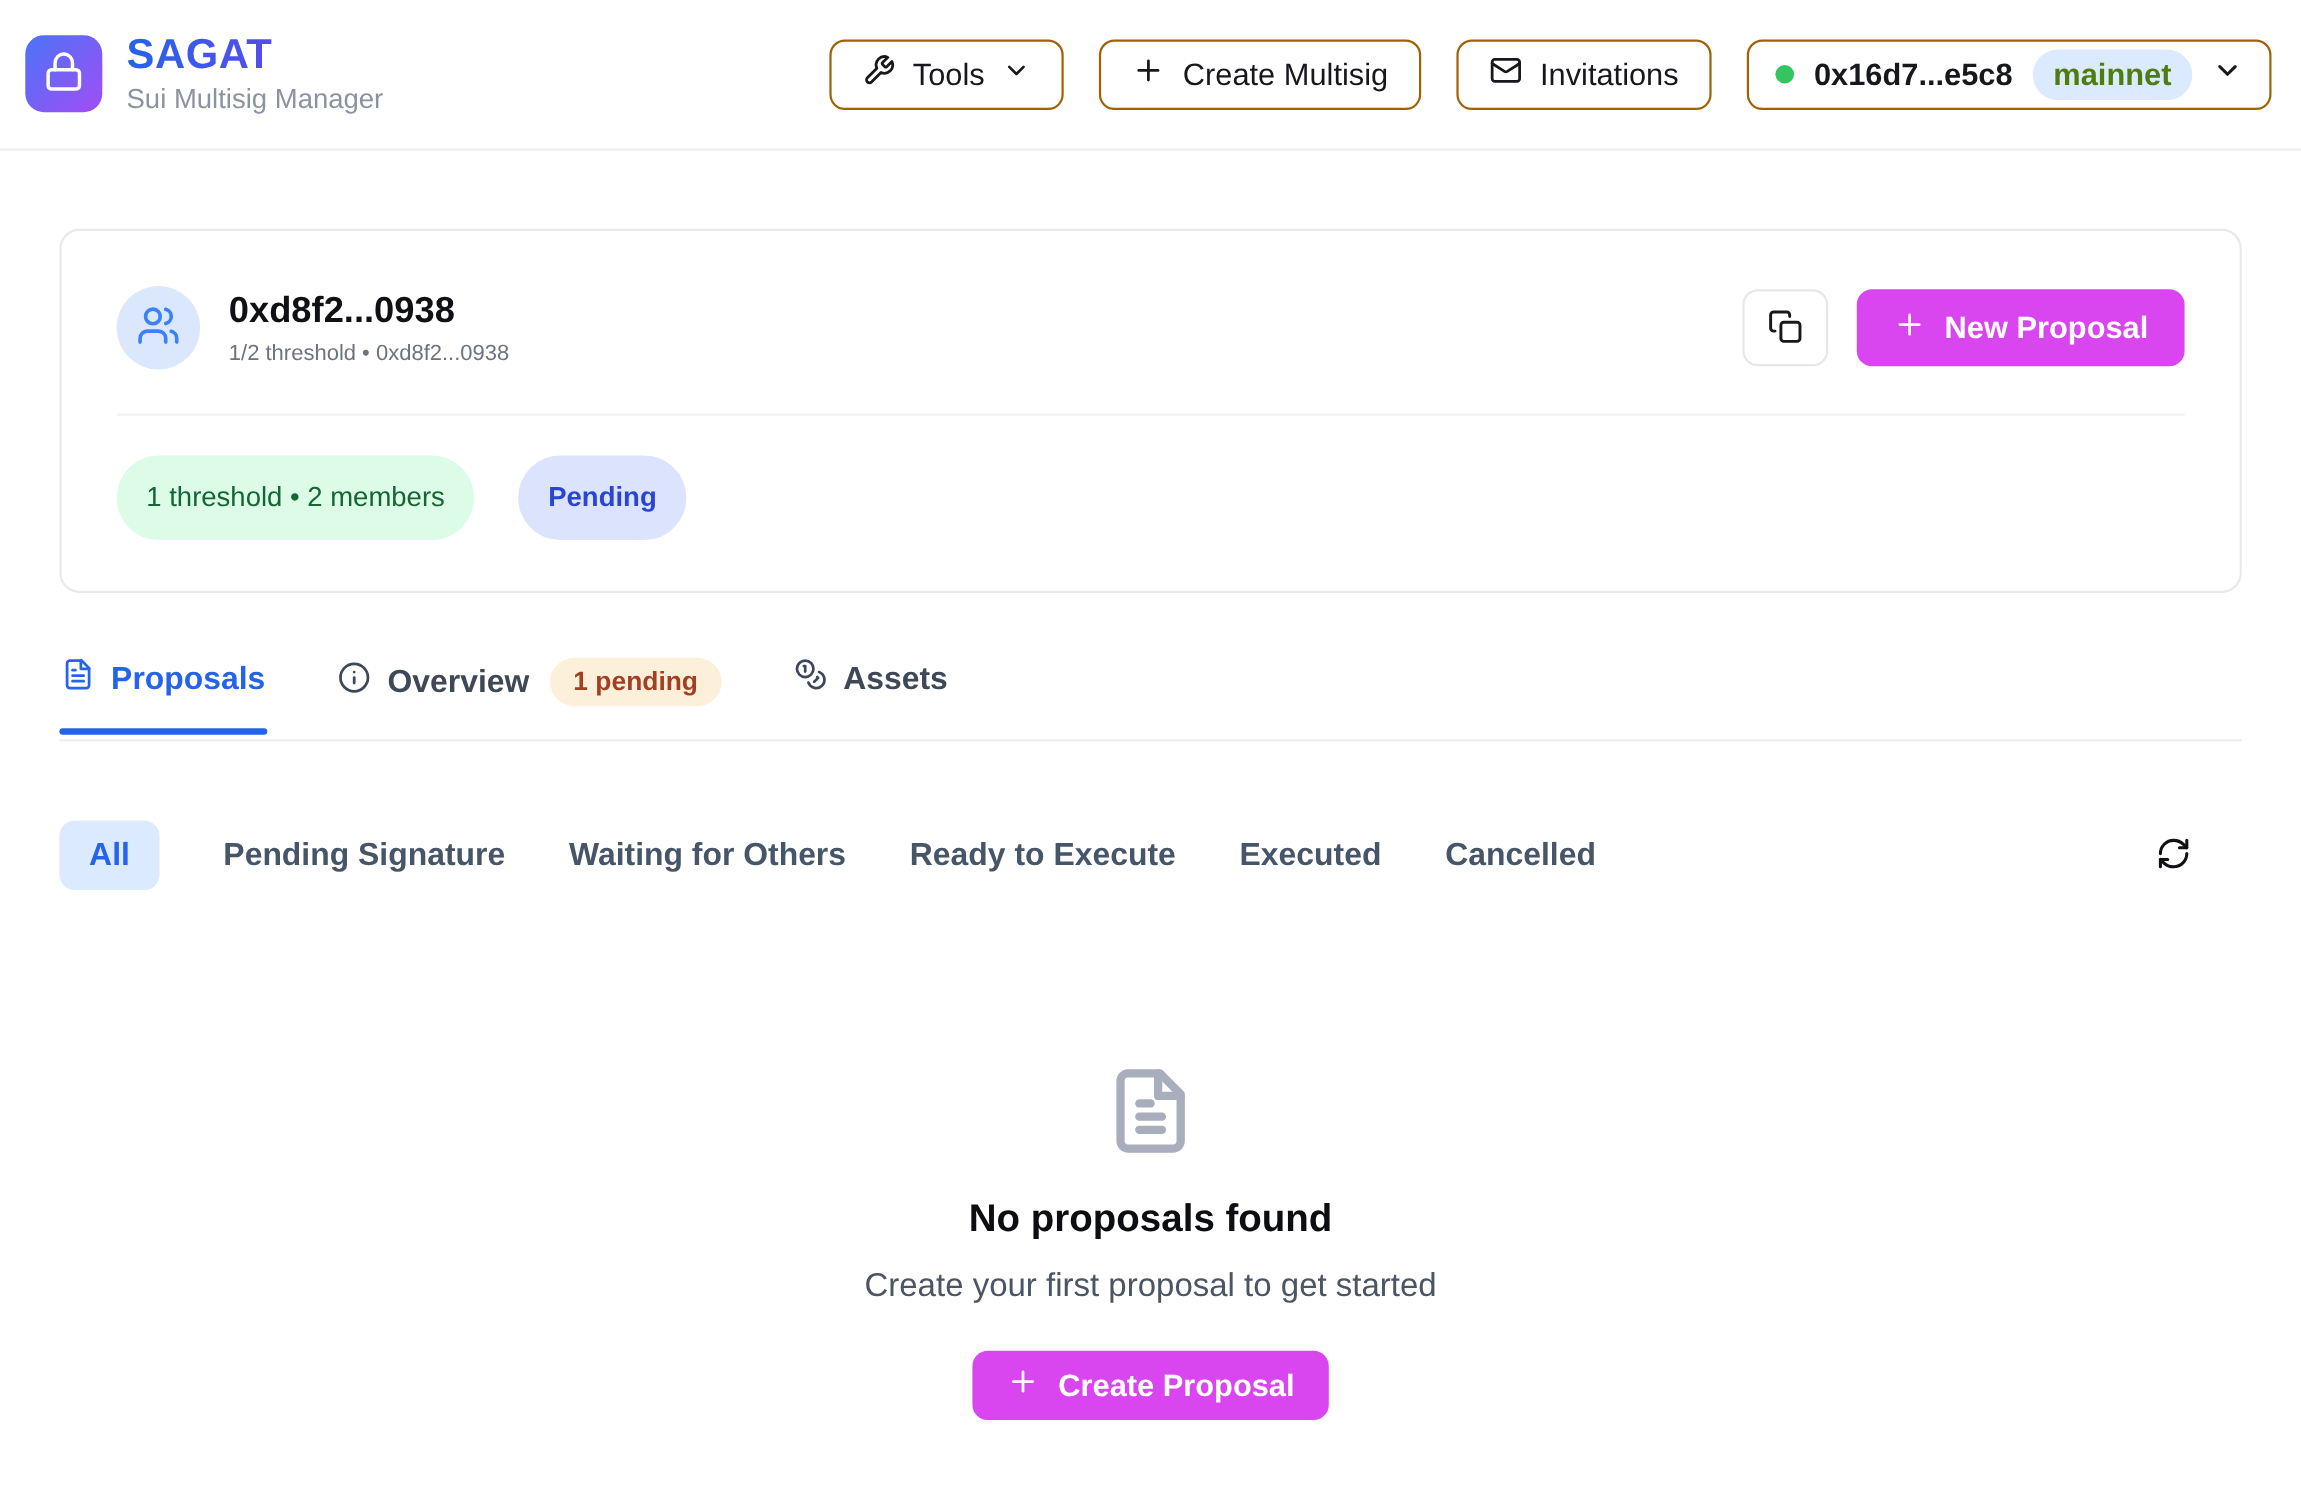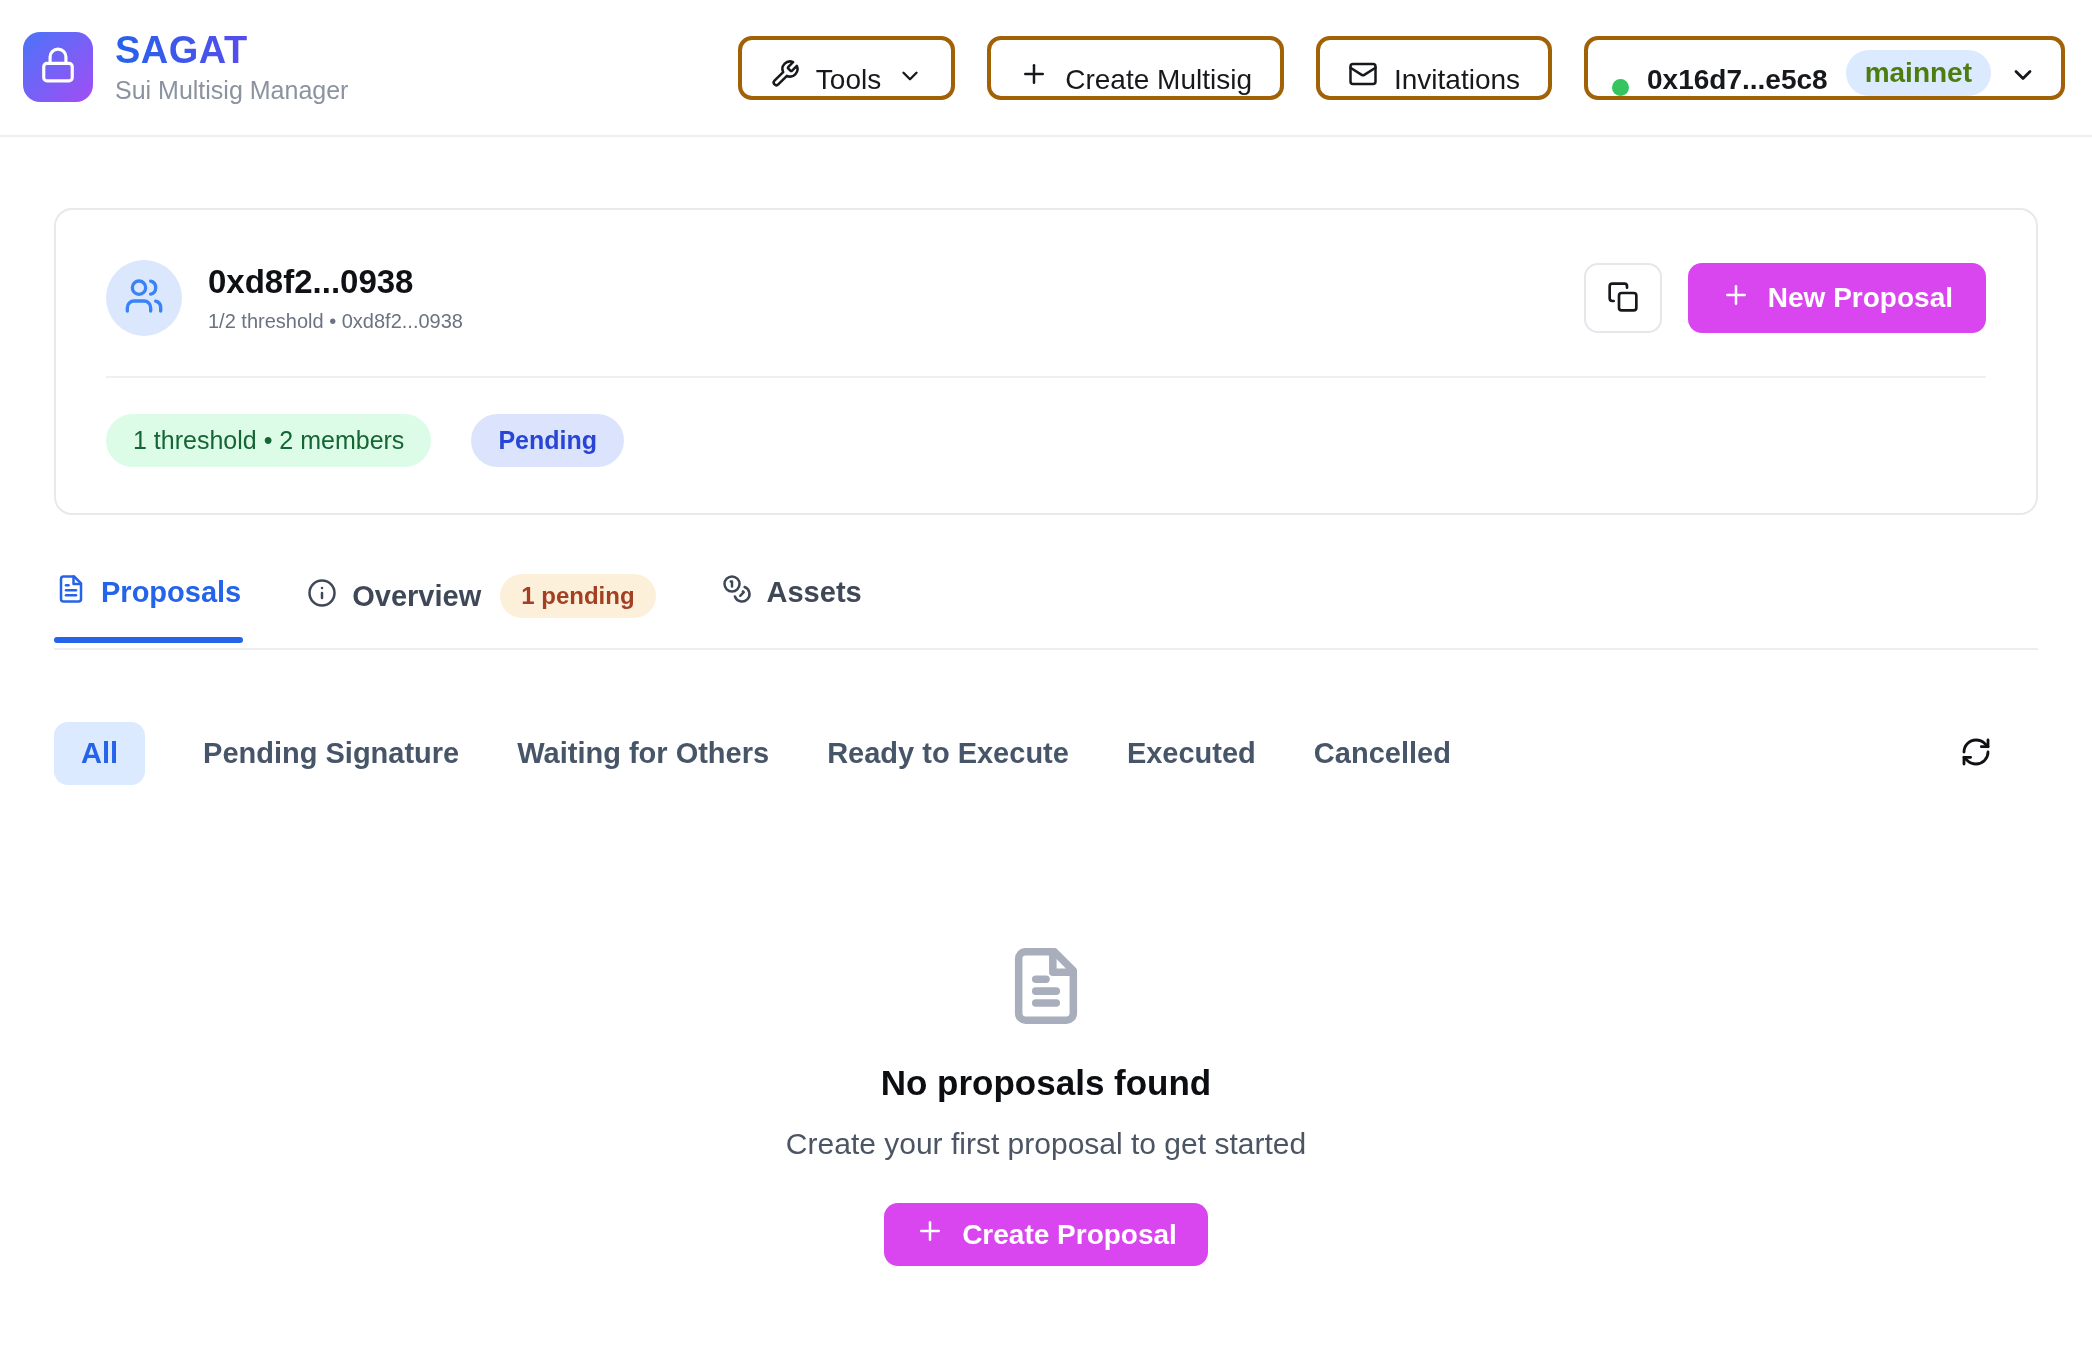--- a/index.html
+++ b/index.html
@@ -12,22 +12,22 @@
   .brand { display:flex; align-items:center; gap:22px; }
   .brand-logo { width:70px; height:70px; border-radius:17px; flex:0 0 auto;
     background:linear-gradient(135deg,#4b74f8 0%,#a24df5 100%);
     display:flex; align-items:center; justify-content:center; }
   .brand-name { font-size:38px; font-weight:800; letter-spacing:.5px; line-height:1.1;
     background:linear-gradient(90deg,#2563eb 0%,#7c3aed 100%);
     -webkit-background-clip:text; background-clip:text; color:transparent; }
   .brand-tagline { font-size:25px; color:#8b93a0; margin-top:5px; }
 
   .header-actions { display:flex; align-items:center; gap:32px; }
-  .btn-outline { display:flex; align-items:flex-end; gap:16px; height:64px; padding:0 28px;
-    background:#fff; border:4px solid #a16207; border-radius:14px; cursor:pointer;
+  .btn-outline { display:flex; align-items:center; gap:16px; height:64px; padding:0 28px;
+    background:#fff; border:2px solid #a16207; border-radius:14px; cursor:pointer;
     font-size:28px; font-weight:500; color:#16181c; font-family:inherit; }
   .btn-outline svg { flex:0 0 auto; }
   .wallet-btn { gap:18px; padding:0 24px; }
   .net-dot { width:17px; height:17px; border-radius:50%; background:#35c45f; }
   .wallet-addr { font-size:28px; font-weight:600; color:#16181c; }
   .badge-net { background:#dbeafe; color:#4d7c0f; font-size:28px; font-weight:700;
     padding:7px 19px; border-radius:999px; }
 
   
   .card { margin:71px 54px 0; border:2px solid #e7e9ec; border-radius:18px;
@@ -40,21 +40,21 @@
   .card-sub { font-size:20px; color:#6b7280; margin-top:9px; }
   .card-actions { display:flex; align-items:center; gap:26px; }
   .icon-btn { width:78px; height:70px; background:#fff; border:2px solid #e5e7eb;
     border-radius:14px; display:flex; align-items:center; justify-content:center;
     color:#16181c; cursor:pointer; }
   .btn-dark { display:flex; align-items:center; gap:17px; height:70px; padding:0 33px;
     background:#d946ef; color:#fff; border:none; border-radius:14px; cursor:pointer;
     font-size:28px; font-weight:600; font-family:inherit; }
   .card-divider { height:2px; background:#eef0f2; margin:40px 0 36px; }
   .card-badges { display:flex; align-items:center; gap:40px; }
-  .pill { font-size:25px; font-weight:500; padding:12px 27px; border-radius:999px; }
+  .pill { font-size:25px; font-weight:500; padding:24px 27px; border-radius:999px; }
   .pill-green { background:#dcfce7; color:#166534; }
   .pill-blue { background:#dbe4fc; color:#2945d6; font-weight:600; }
 
   
   .tabs { margin:53px 54px 0; display:flex; align-items:flex-start; gap:62px;
     border-bottom:2px solid #eceef1; }
   .tab { display:flex; align-items:center; gap:15px; padding:6px 2px 30px;
     font-size:29px; font-weight:600; color:#3f4856; cursor:pointer; position:relative; }
   .tab.active { color:#2563eb; }
   .tab-underline { position:absolute; left:0; right:0; bottom:-2px; height:6px;

